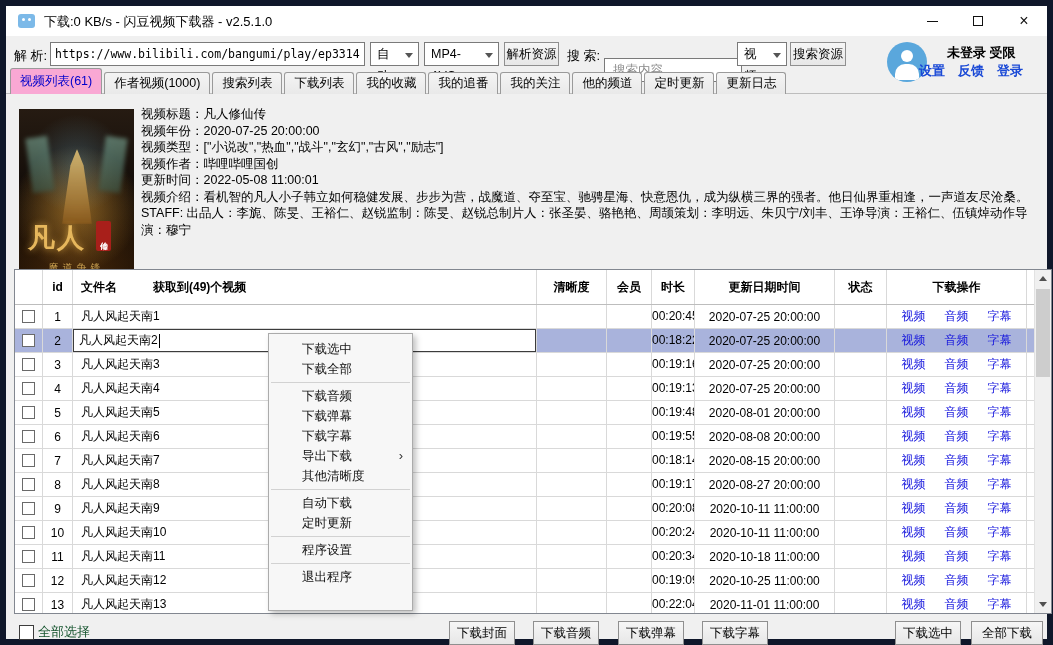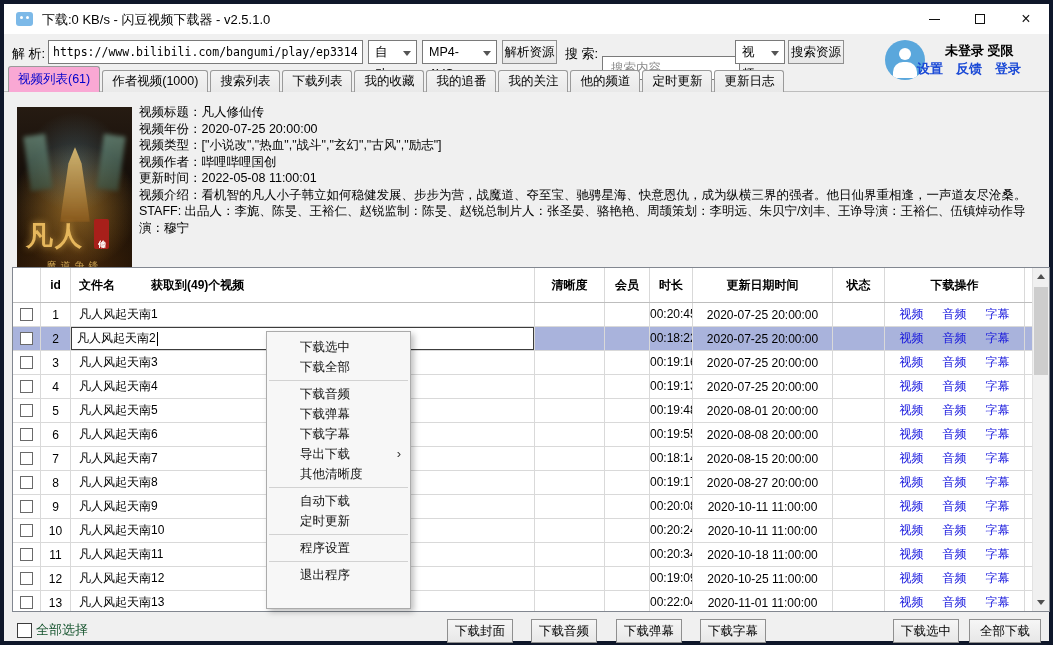--- a/index.html
+++ b/index.html
@@ -1,19 +1,19 @@
 <!DOCTYPE html>
 <html><head>
 <meta charset="utf-8">
 <style>
   * { margin:0; padding:0; box-sizing:border-box; }
   html,body { width:1053px; height:645px; overflow:hidden; background:#f0f0f0;
     font-family:"Liberation Sans","DejaVu Sans",sans-serif; }
   .window { position:relative; width:1053px; height:645px; background:#f0f0f0;
-    border:4px solid #0f172a; }
+    border:6px solid #0f172a; }
 
   
   .titlebar { position:absolute; top:0; left:0; right:0; height:30px; background:#ffffff; }
   .app-icon { position:absolute; left:12px; top:8px; width:17px; height:14px;
     background:#7cb9e8; border-radius:3px; }
   .app-icon::before, .app-icon::after { content:""; position:absolute; top:4px; width:3px; height:3px;
     background:#fff; border-radius:50%; }
   .app-icon::before { left:4px; } .app-icon::after { right:4px; }
   .title-text { position:absolute; left:38px; top:7px; font-size:13px; color:#000; }
   .winbtn { position:absolute; top:0; width:46px; height:30px; display:flex;

